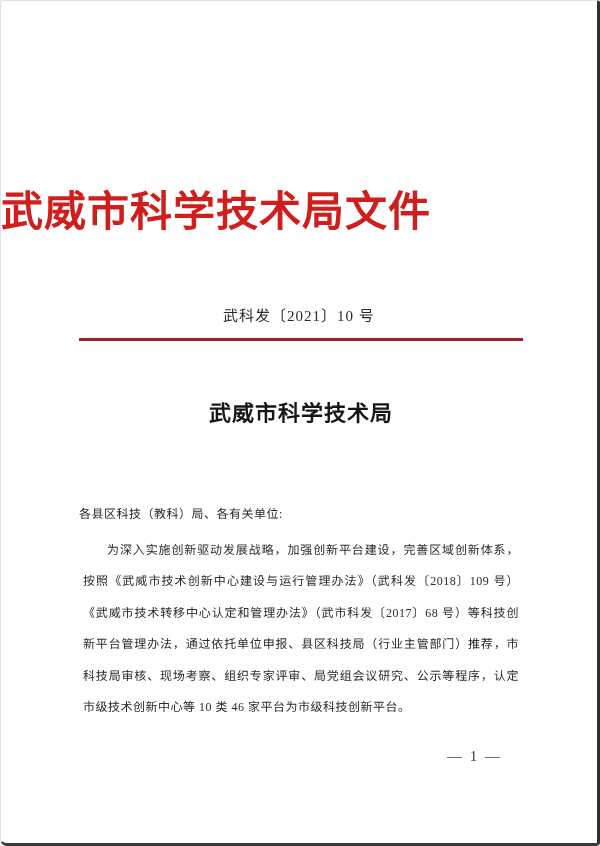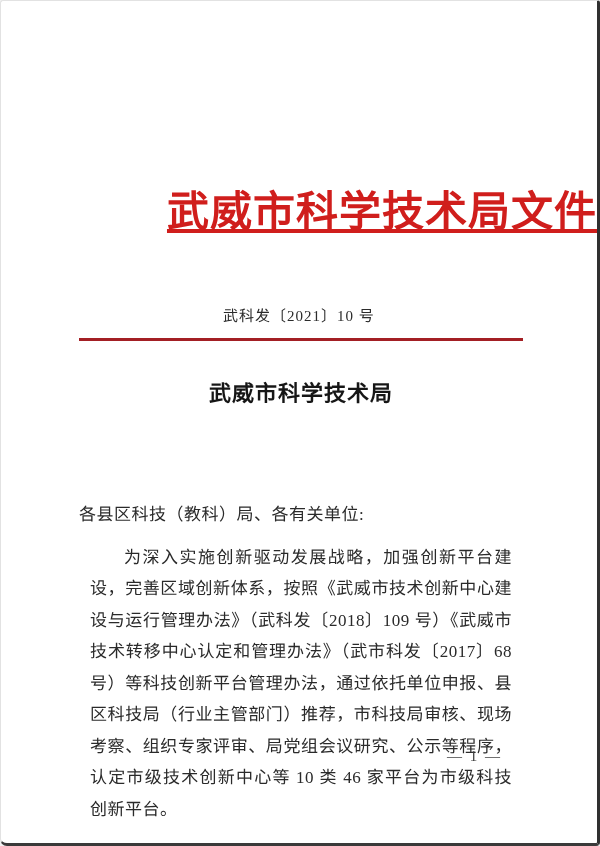--- a/index.html
+++ b/index.html
@@ -19,28 +19,27 @@
     border-right: 3px solid #303030;
     border-bottom: 3px solid #3a3a3a;
     border-radius: 3px 3px 4px 7px;
     overflow: hidden;
   }
   .agency-header {
     position: absolute;
     top: 186px;
     left: 0;
     width: 100%;
-    text-align: right;
+    text-align: left;
     color: var(--header-red, #d01e1c);
     font-size: 42px;
     font-weight: 700;
     letter-spacing: 1px;
     line-height: 1.2;
     white-space: nowrap;
-    text-decoration: underline;
   }
   .doc-number {
     position: absolute;
     top: 303px;
     left: 0;
     width: 100%;
     text-align: center;
     color: #2b2b2b;
     font-size: 15px;
     letter-spacing: 1px;
@@ -48,45 +47,45 @@
   .red-rule {
     position: absolute;
     top: 337px;
     left: 78px;
     width: 444px;
     height: 3px;
     background: var(--rule-red, #a31f24);
   }
   .doc-title {
     position: absolute;
-    top: 376px;
+    top: 396px;
     left: 40px;
     width: 520px;
     text-align: center;
     color: #161616;
     font-size: 22px;
     font-weight: 700;
     line-height: 33px;
     letter-spacing: 1px;
   }
   .doc-body {
     position: absolute;
     top: 498px;
     left: 78px;
     width: 444px;
     color: #2a2a2a;
-    font-size: 17px;
+    font-size: 12px;
     line-height: 31.5px;
     letter-spacing: 0.5px;
   }
   .doc-body .salutation {
     text-align: left;
   }
   .doc-body .paragraph {
-    margin: 11px;
+    margin: 4px;
     text-indent: 2em;
     text-align: justify;
   }
   .page-number {
     position: absolute;
     top: 747px;
     left: 0;
     width: 100%;
     box-sizing: border-box;
     padding-right: 95px;

